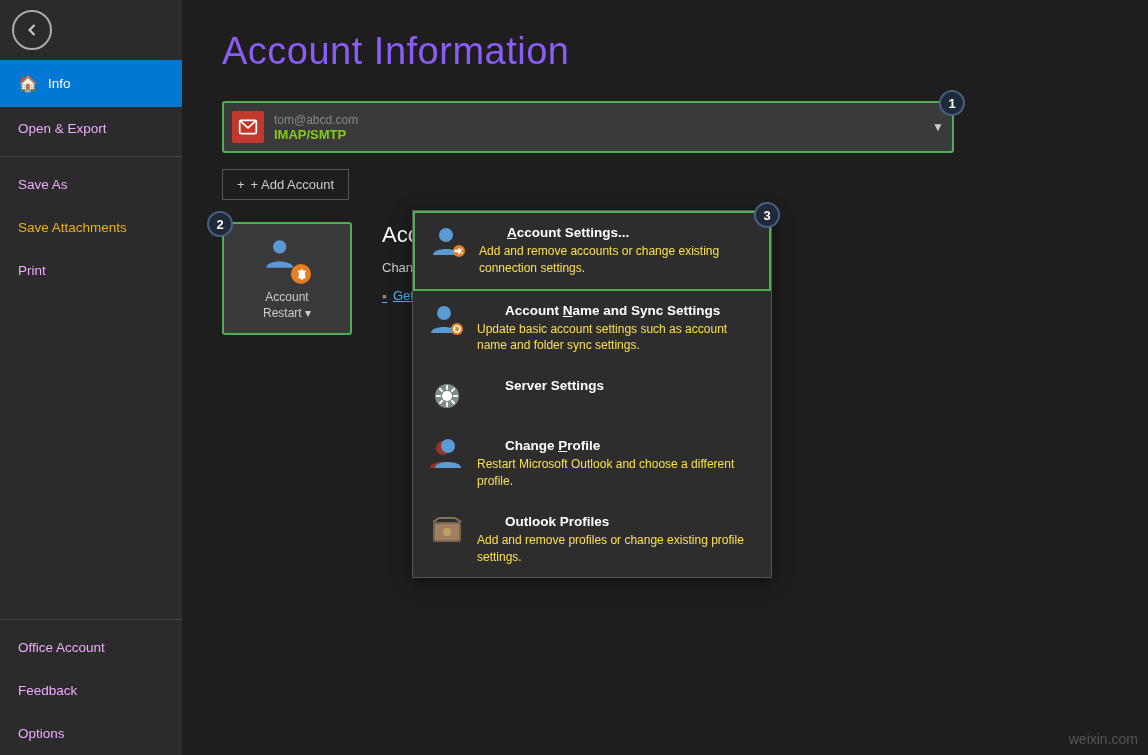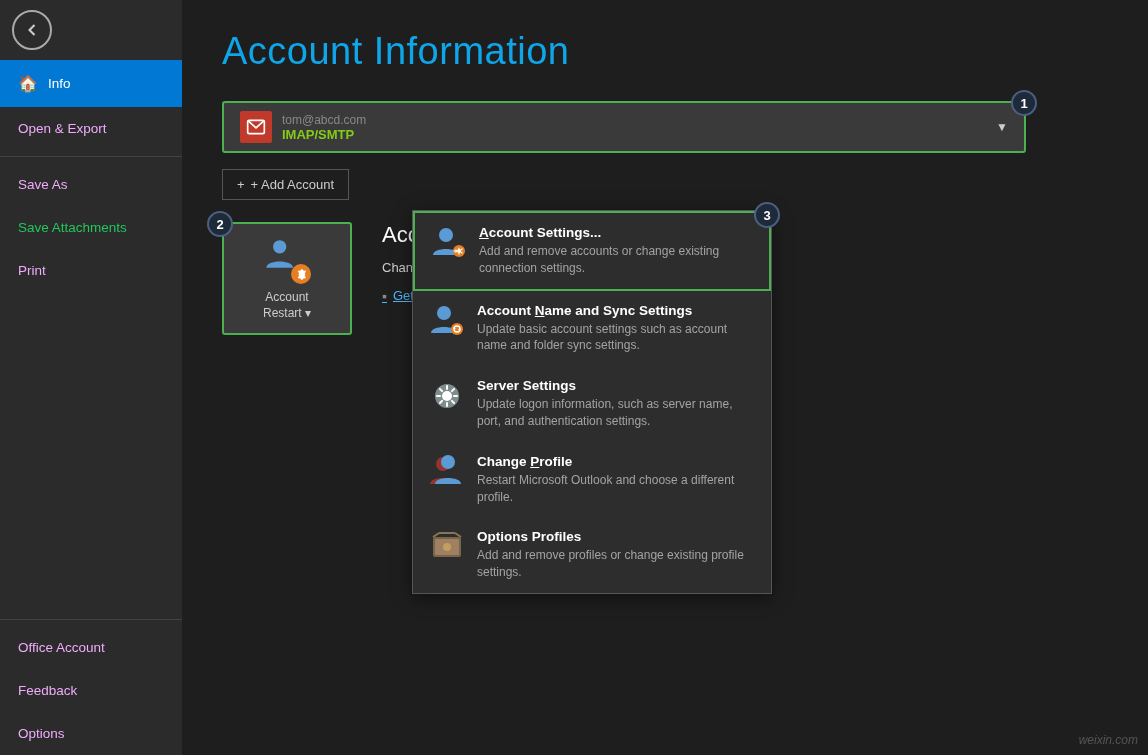--- a/index.html
+++ b/index.html
@@ -67,59 +67,59 @@
       height: 1px;
       background: #444;
       margin: 6px 0;
     }
 
     .sidebar-bottom {
       margin-top: auto;
     }
 
     .sidebar-item.disabled {
-      color: #22c55e;
+      color: #eab308;
       cursor: default;
     }
 
     
     .main {
       flex: 1;
       background: #1e1e1e;
       padding: 30px 40px;
       position: relative;
       overflow: hidden;
     }
 
     .page-title {
       font-size: 38px;
       font-weight: 300;
-      color: #0ea5e9;
+      color: #8b5cf6;
       margin-bottom: 28px;
       letter-spacing: 0.5px;
     }
 
     
     .account-selector-wrapper {
       position: relative;
       display: flex;
       align-items: center;
       gap: 12px;
       margin-bottom: 16px;
     }
 
     .account-selector {
       border: 2px solid #4caf50;
       border-radius: 3px;
       background: #3a3a3a;
       display: flex;
       align-items: center;
       gap: 10px;
-      padding: 8px 16px;
-      width: 804px;
+      padding: 8px 8px;
+      width: 732px;
       position: relative;
       cursor: pointer;
     }
 
     .account-selector .acct-icon {
       width: 32px;
       height: 32px;
       background: #c0392b;
       display: flex;
       align-items: center;
@@ -266,29 +266,30 @@
       display: flex;
       align-items: center;
       justify-content: center;
     }
 
     .dropdown-item .d-text h4 {
       font-size: 13.5px;
       font-weight: 600;
       color: #fff;
       margin-bottom: 3px;
+      margin-left: 28px;
     }
 
     .dropdown-item .d-text h4 span.underline {
       text-decoration: underline;
     }
 
     .dropdown-item .d-text p {
       font-size: 12px;
-      color: #a3a3a3;
+      color: #fde047;
       line-height: 1.4;
     }
 
     
     .num-badge {
       position: absolute;
       width: 26px;
       height: 26px;
       border-radius: 50%;
       background: #1a1a2e;
@@ -300,23 +301,22 @@
       font-weight: bold;
       color: #fff;
       z-index: 20;
     }
 
     
     .watermark {
       position: absolute;
       bottom: 8px;
       right: 10px;
-      font-size: 12px;
+      font-size: 14px;
       color: #555;
-      font-style: italic;
     }
   </style>
 </head>
 <body>
 
 <div class="sidebar">
   <div class="sidebar-back">
     <svg viewBox="0 0 24 24" xmlns="http://www.w3.org/2000/svg">
       <polyline points="15 18 9 12 15 6"></polyline>
     </svg>
@@ -477,21 +477,20 @@
       <div class="dropdown-item">
         <div class="d-icon">
           <svg viewBox="0 0 36 36" style="width:36px;height:36px;">
             <circle cx="18" cy="18" r="12" fill="#7f8c8d"></circle>
             <circle cx="18" cy="18" r="5" fill="white"></circle>
             <path d="M18 8v3M18 25v3M8 18h3M25 18h3M11 11l2.1 2.1M22.9 22.9l2.1 2.1M11 25l2.1-2.1M22.9 13.1l2.1-2.1" stroke="white" stroke-width="2" stroke-linecap="round"></path>
           </svg>
         </div>
         <div class="d-text">
           <h4>Server Settings</h4>
-          <p>Update logon information, such as server name, port, and authentication settings.</p>
         </div>
       </div>
 
       <div class="dropdown-item">
         <div class="d-icon">
           <svg viewBox="0 0 36 36" style="width:36px;height:36px;">
             <circle cx="14" cy="10" r="7" fill="#c0392b" opacity="0.7"></circle>
             <path d="M1 30 C1 22 27 22 27 30" fill="#c0392b" opacity="0.7"></path>
             <circle cx="14" cy="10" r="7" fill="#5b9bd5" transform="translate(5,-2)"></circle>
             <path d="M6 30 C6 22 32 22 32 30" fill="#5b9bd5"></path>
@@ -508,21 +507,21 @@
           <svg viewBox="0 0 36 36" style="width:36px;height:36px;">
             <rect x="4" y="8" width="28" height="20" rx="2" fill="#8B7355" opacity="0.8"></rect>
             <rect x="6" y="10" width="24" height="16" rx="1" fill="#a08060"></rect>
             <line x1="4" y1="8" x2="10" y2="4" stroke="#8B7355" stroke-width="2"></line>
             <line x1="32" y1="8" x2="26" y2="4" stroke="#8B7355" stroke-width="2"></line>
             <line x1="10" y1="4" x2="26" y2="4" stroke="#8B7355" stroke-width="2"></line>
             <circle cx="18" cy="18" r="4" fill="#c0a060"></circle>
           </svg>
         </div>
         <div class="d-text">
-          <h4>Options Profiles</h4>
+          <h4>Outlook Profiles</h4>
           <p>Add and remove profiles or change existing profile settings.</p>
         </div>
       </div>
 
     </div>
   </div>
 
   
   <div class="watermark">weixin.com</div>
 </div>

